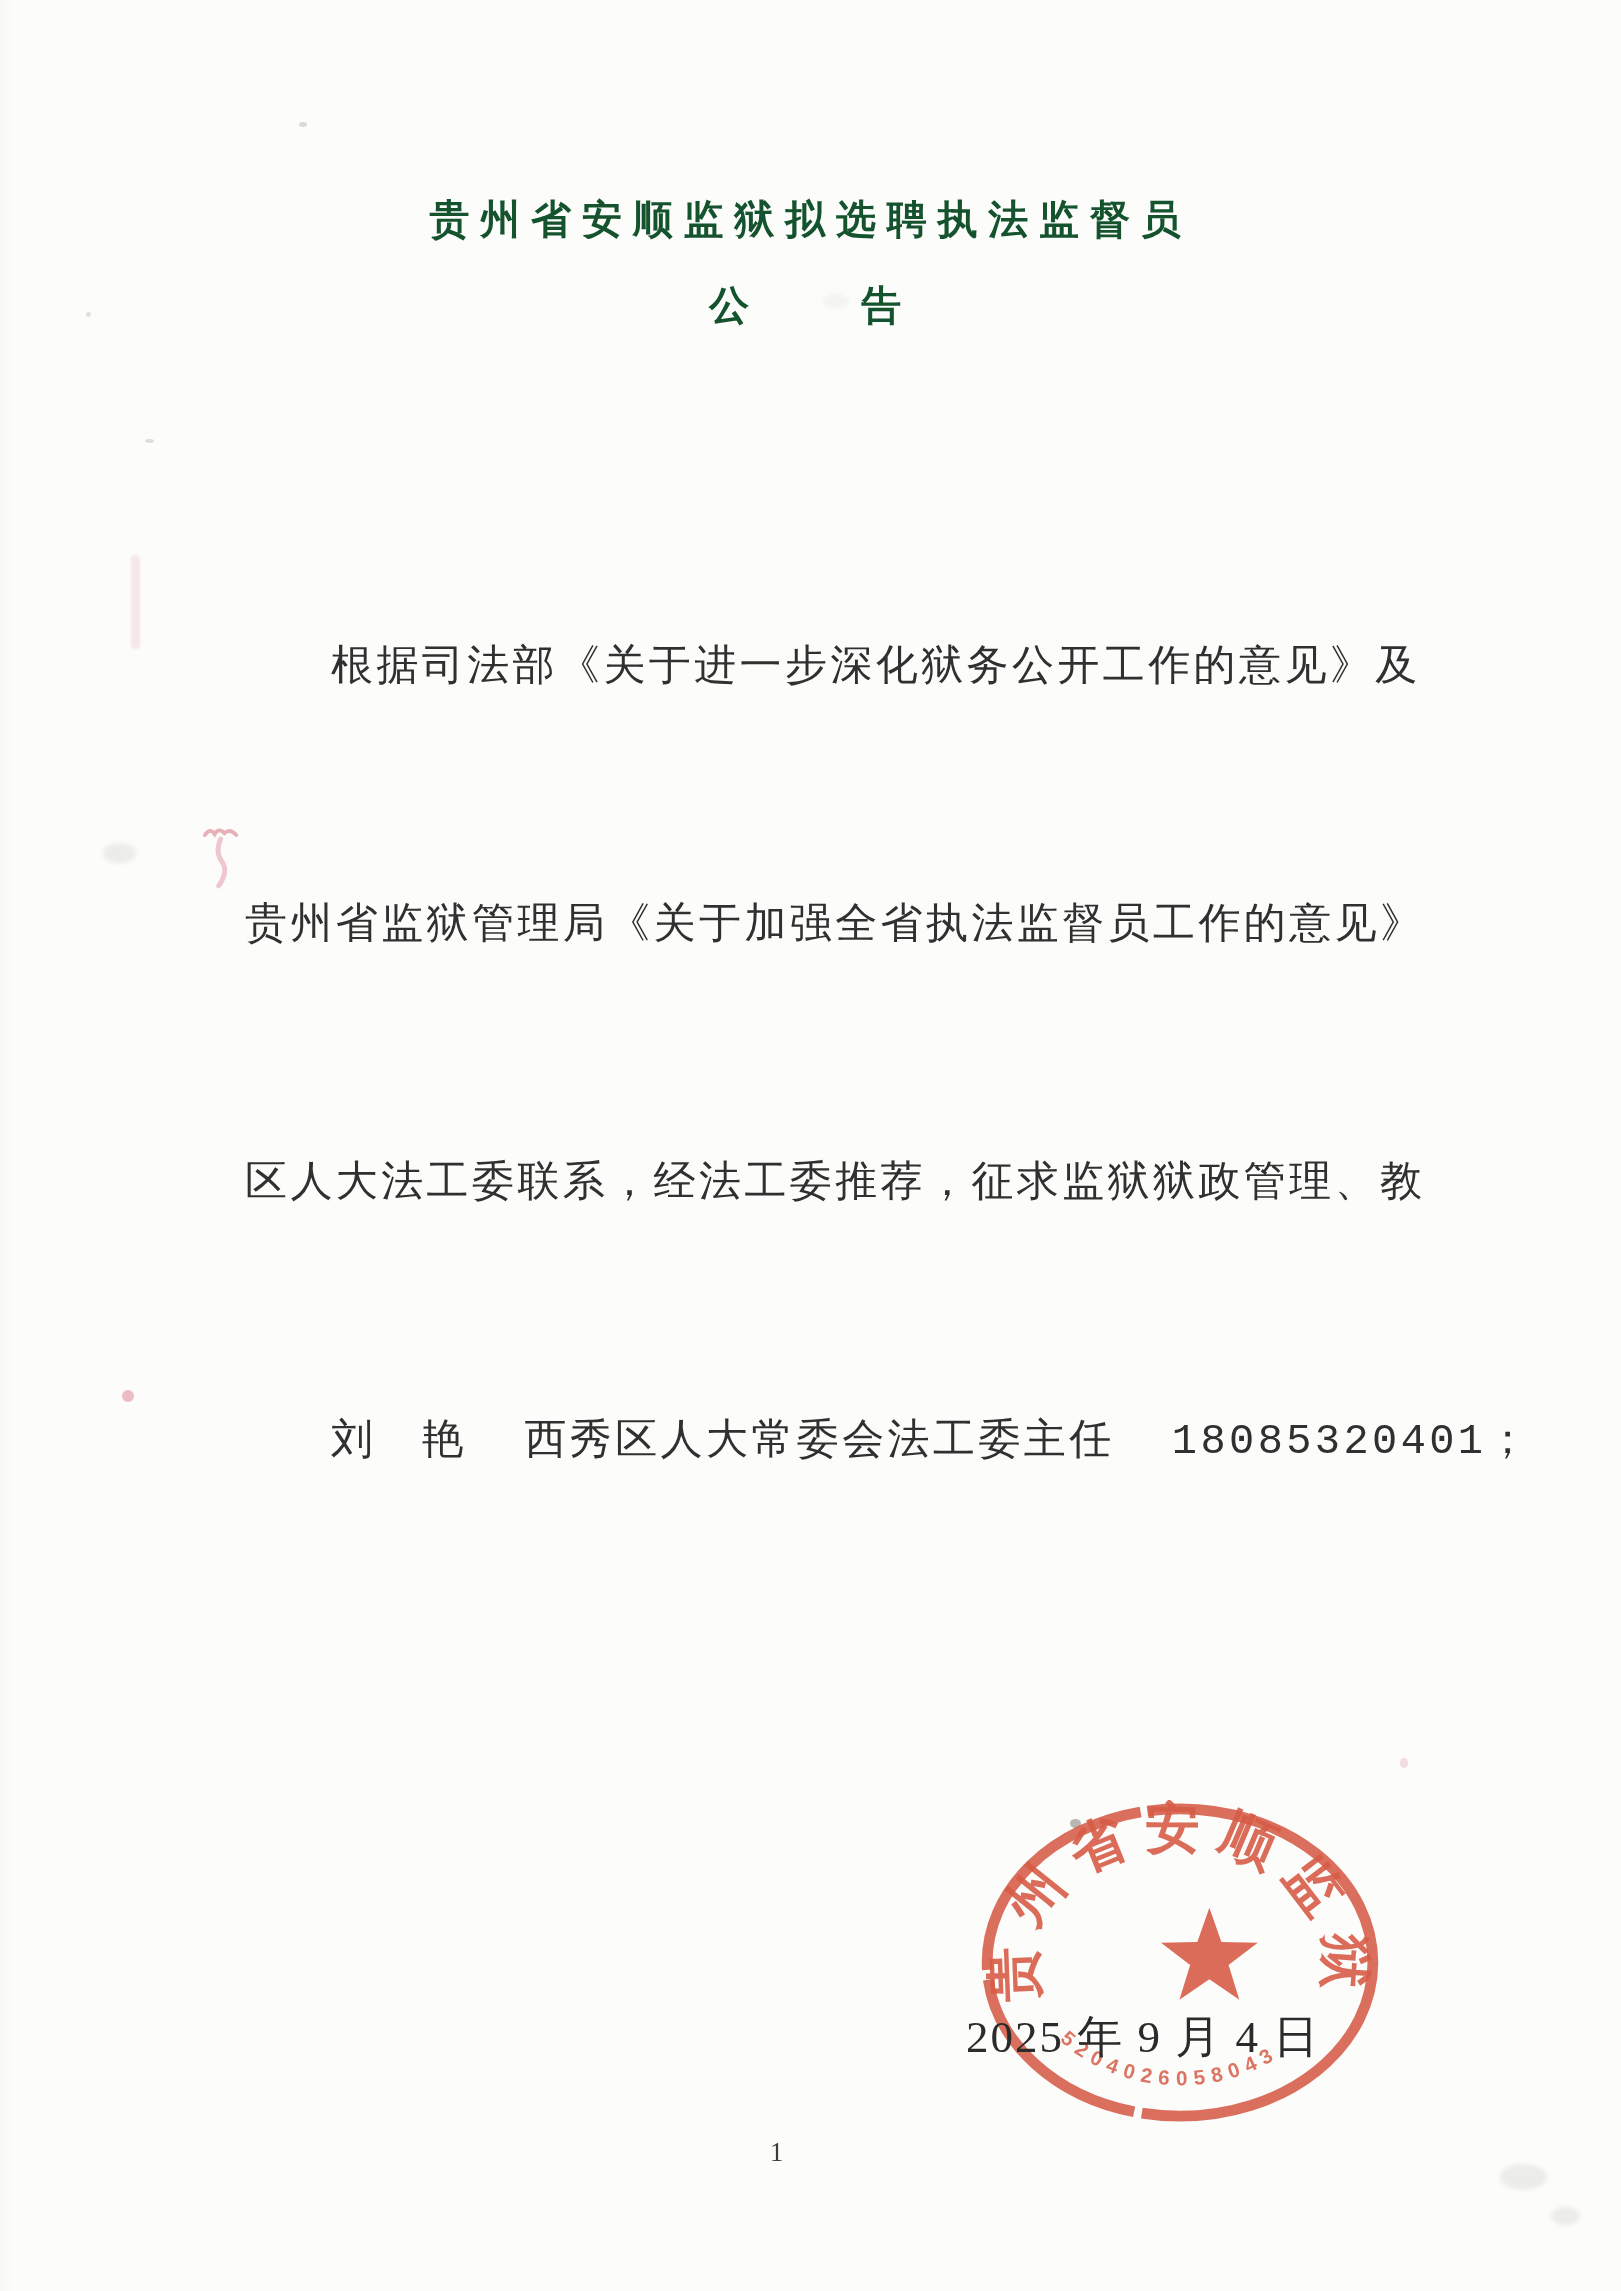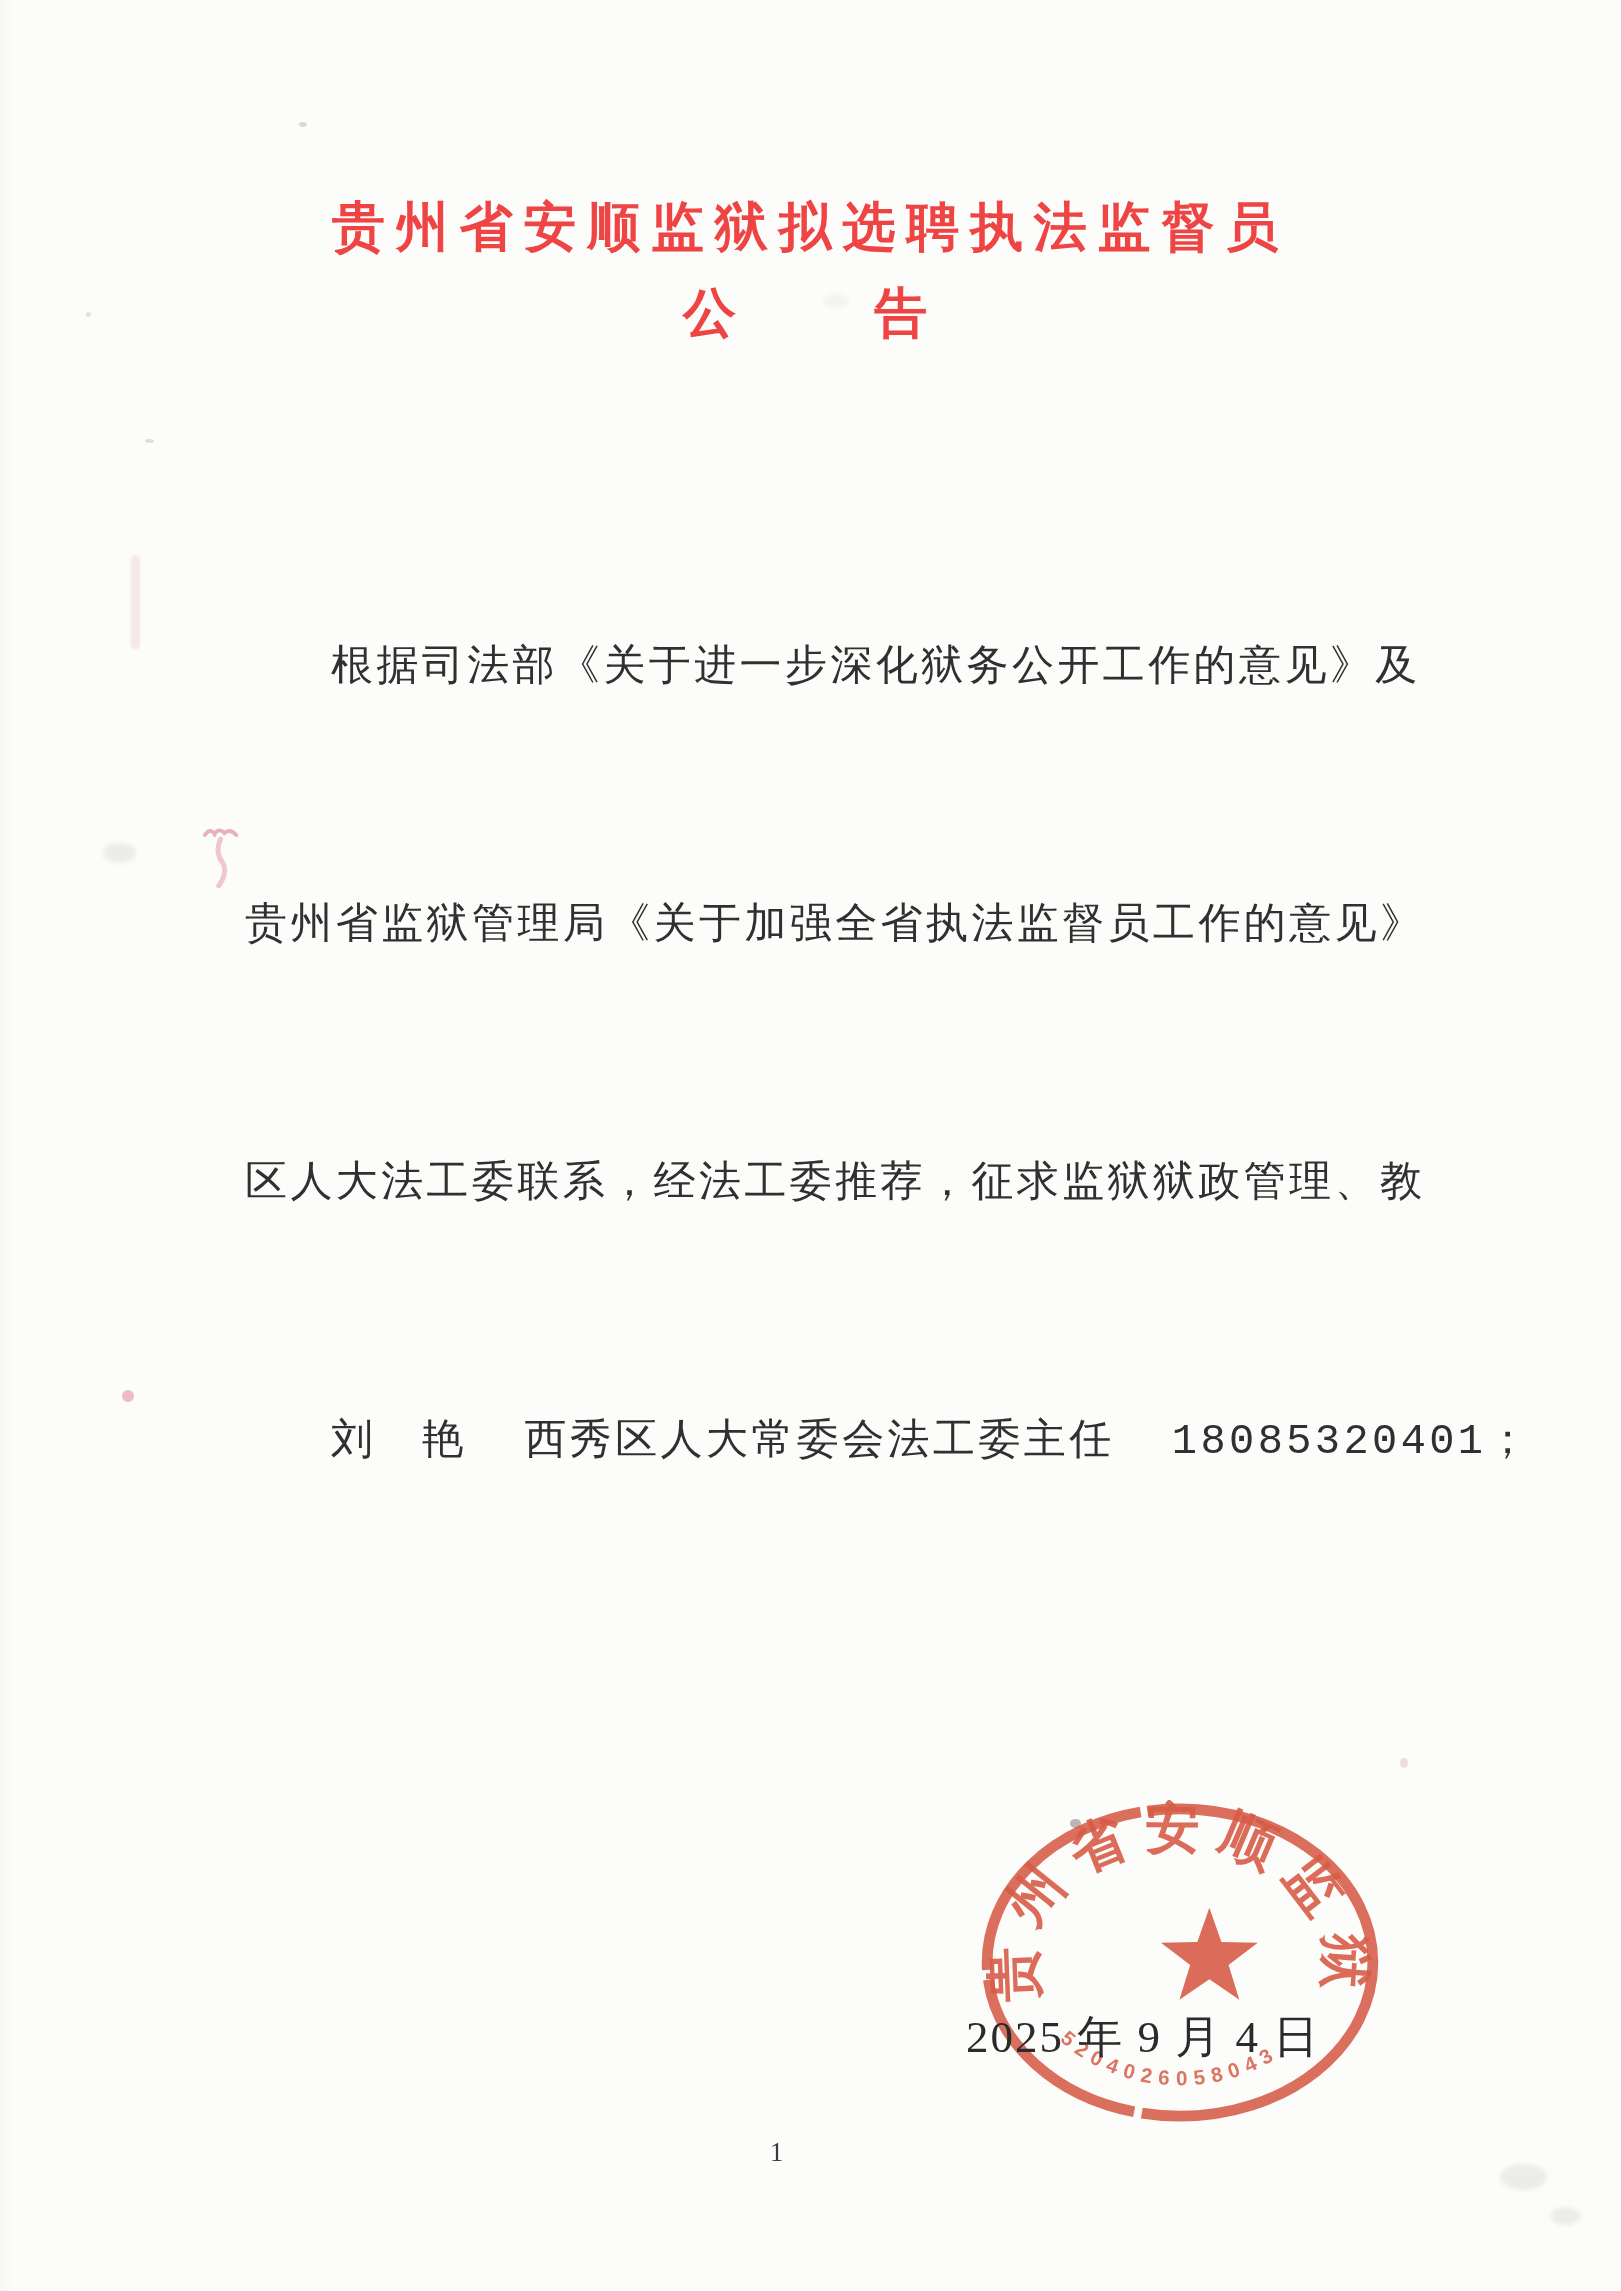--- a/index.html
+++ b/index.html
@@ -6,21 +6,21 @@
   body{
     width:1621px;height:2292px;position:relative;overflow:hidden;
     background:#fcfcfa;
     font-family:"Liberation Serif","DejaVu Serif",serif;
   }
   .paper{position:absolute;inset:0;background:
     linear-gradient(90deg, #f7f7f5 0px, #fcfcfa 13.7px),
     #fcfcfa;}
   .doc-title{
     position:absolute;left:0;width:100%;text-align:center;
-    font-weight:bold;color:#ef4444;font-size:53px;letter-spacing:10.8px;
+    font-weight:bold;color:#14532d;font-size:40px;letter-spacing:10.8px;
     white-space:pre;
   }
   .doc-title.line1{top:192px;}
   .doc-title.line2{top:278px;font-family:Liberation Serif, serif;}
   .body-block{
     position:absolute;left:245px;top:453px;width:1245px;
     font-size:42px;line-height:86px;letter-spacing:3.4px;color:#303030;
     white-space:pre-wrap;
   }
   .doc-line{height:86px;white-space:pre;font-family:Liberation Mono, monospace;}

